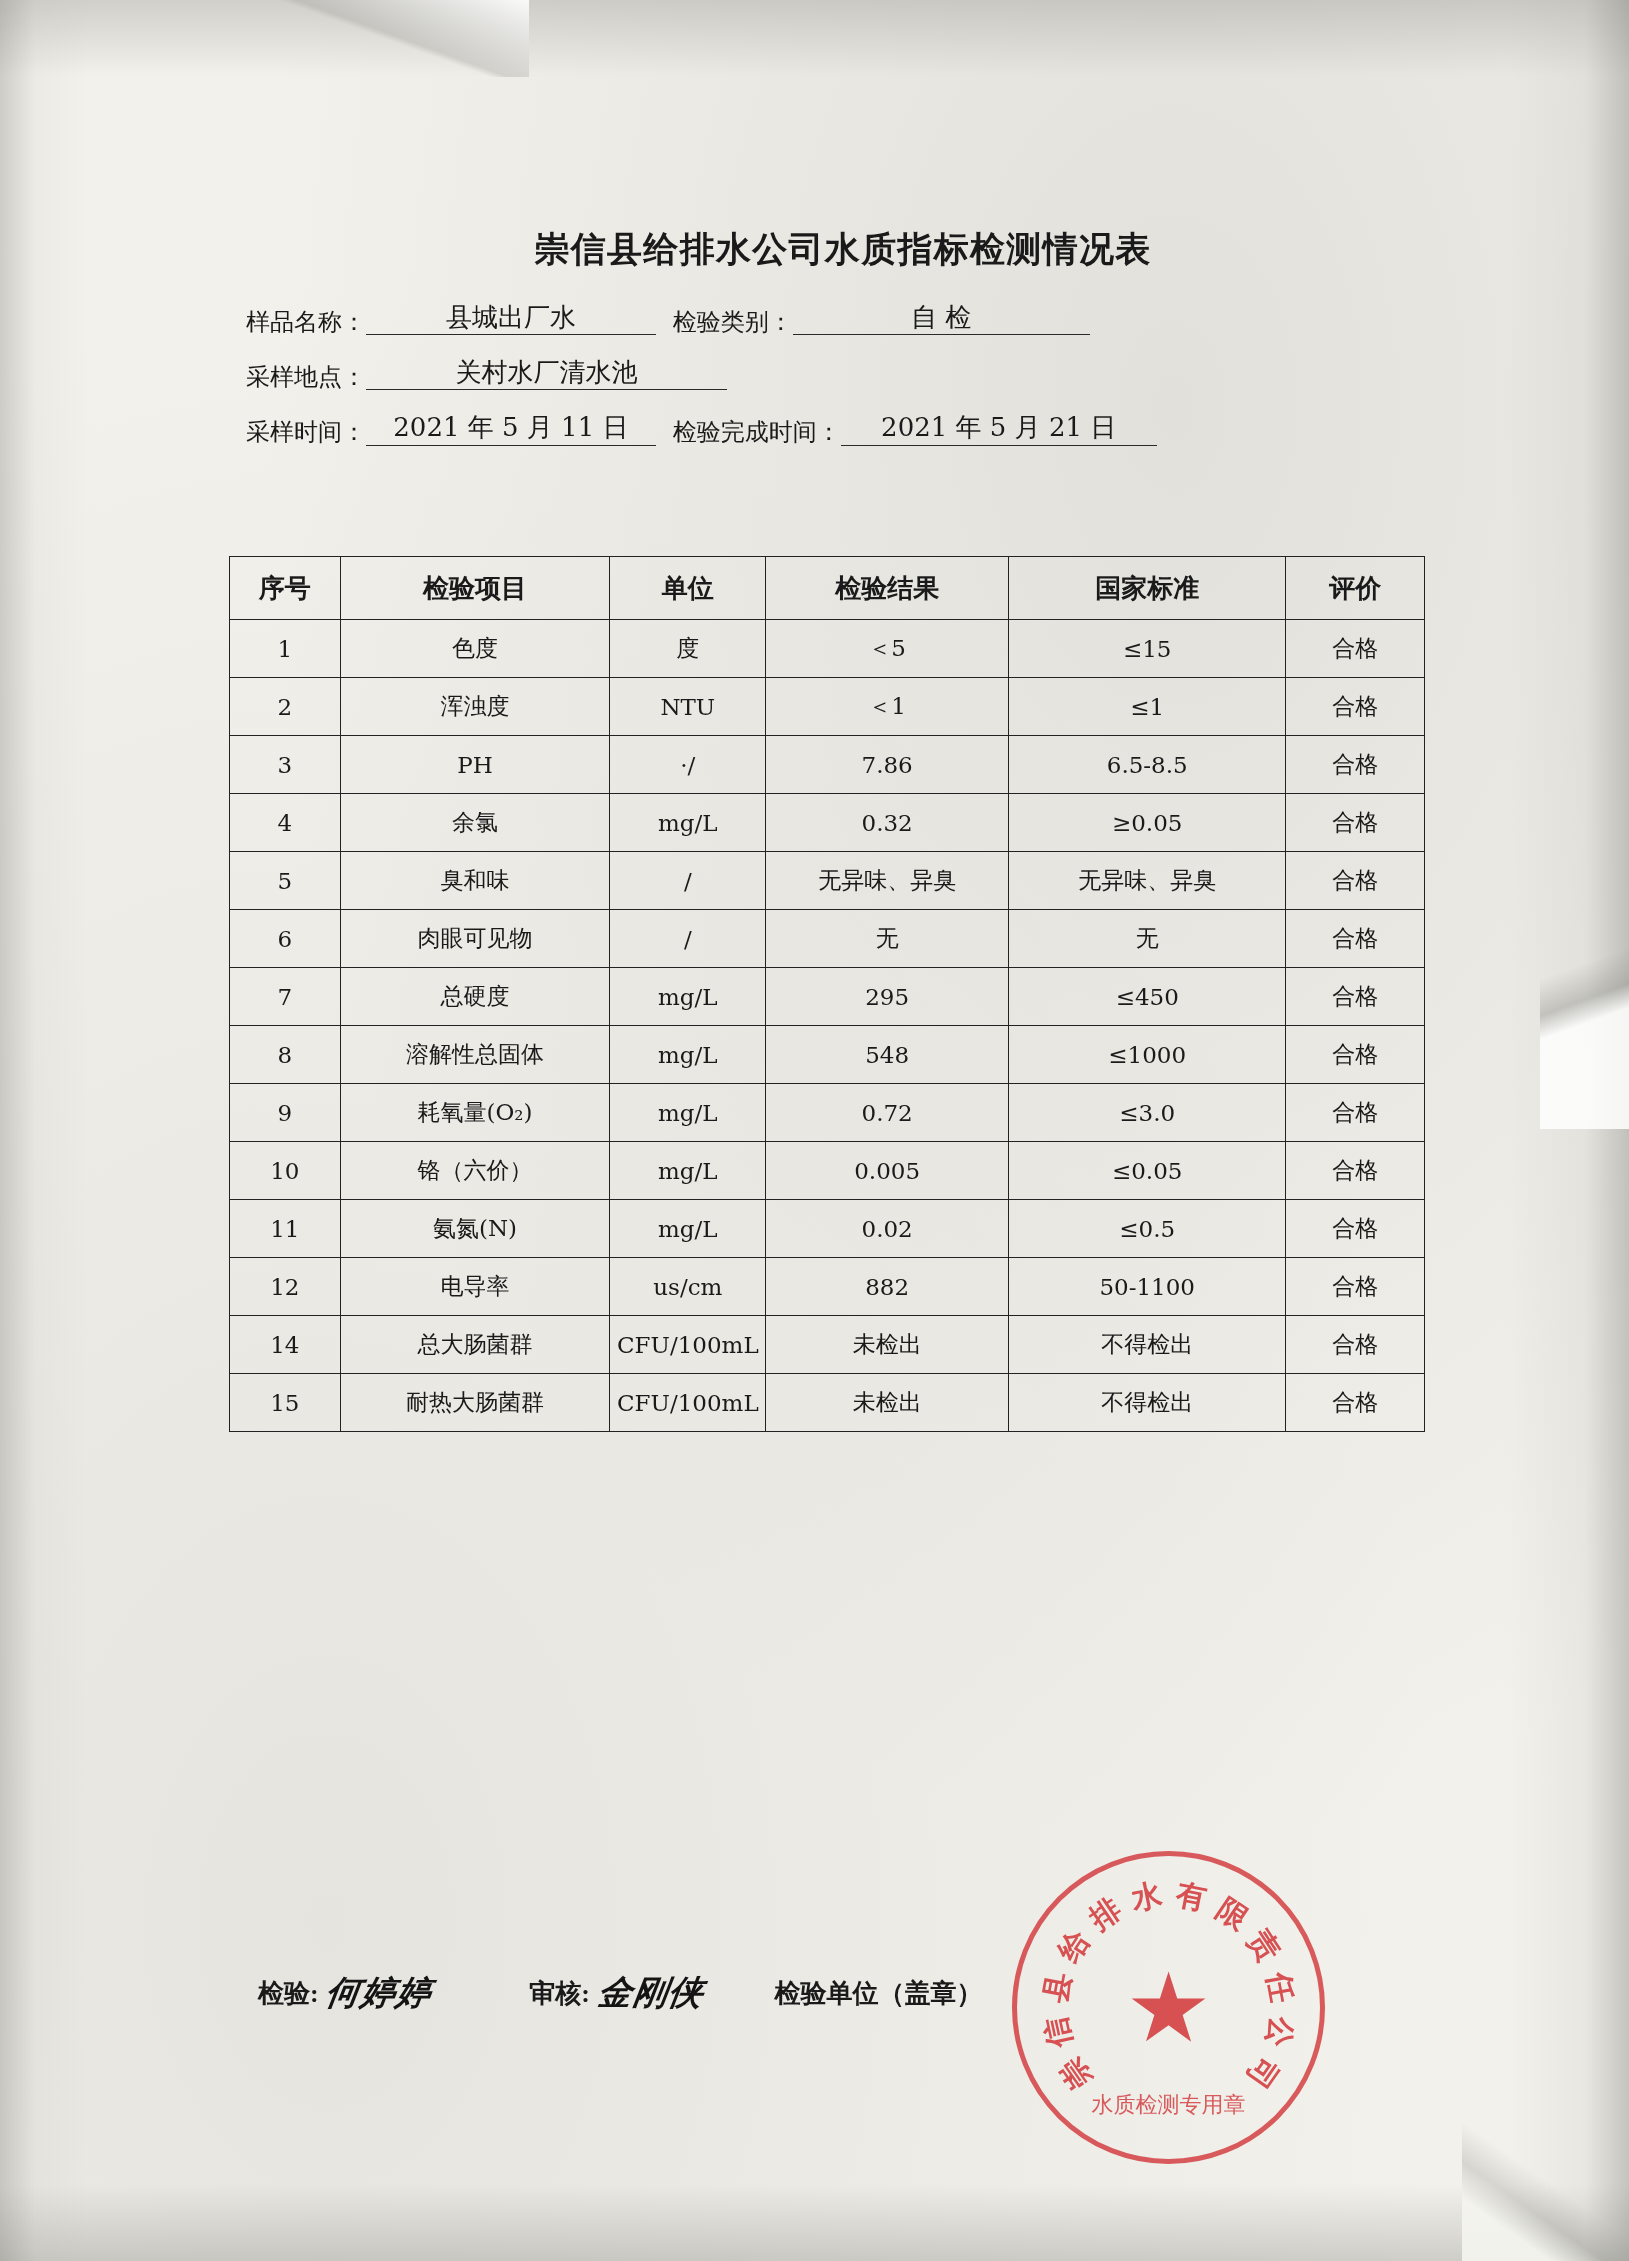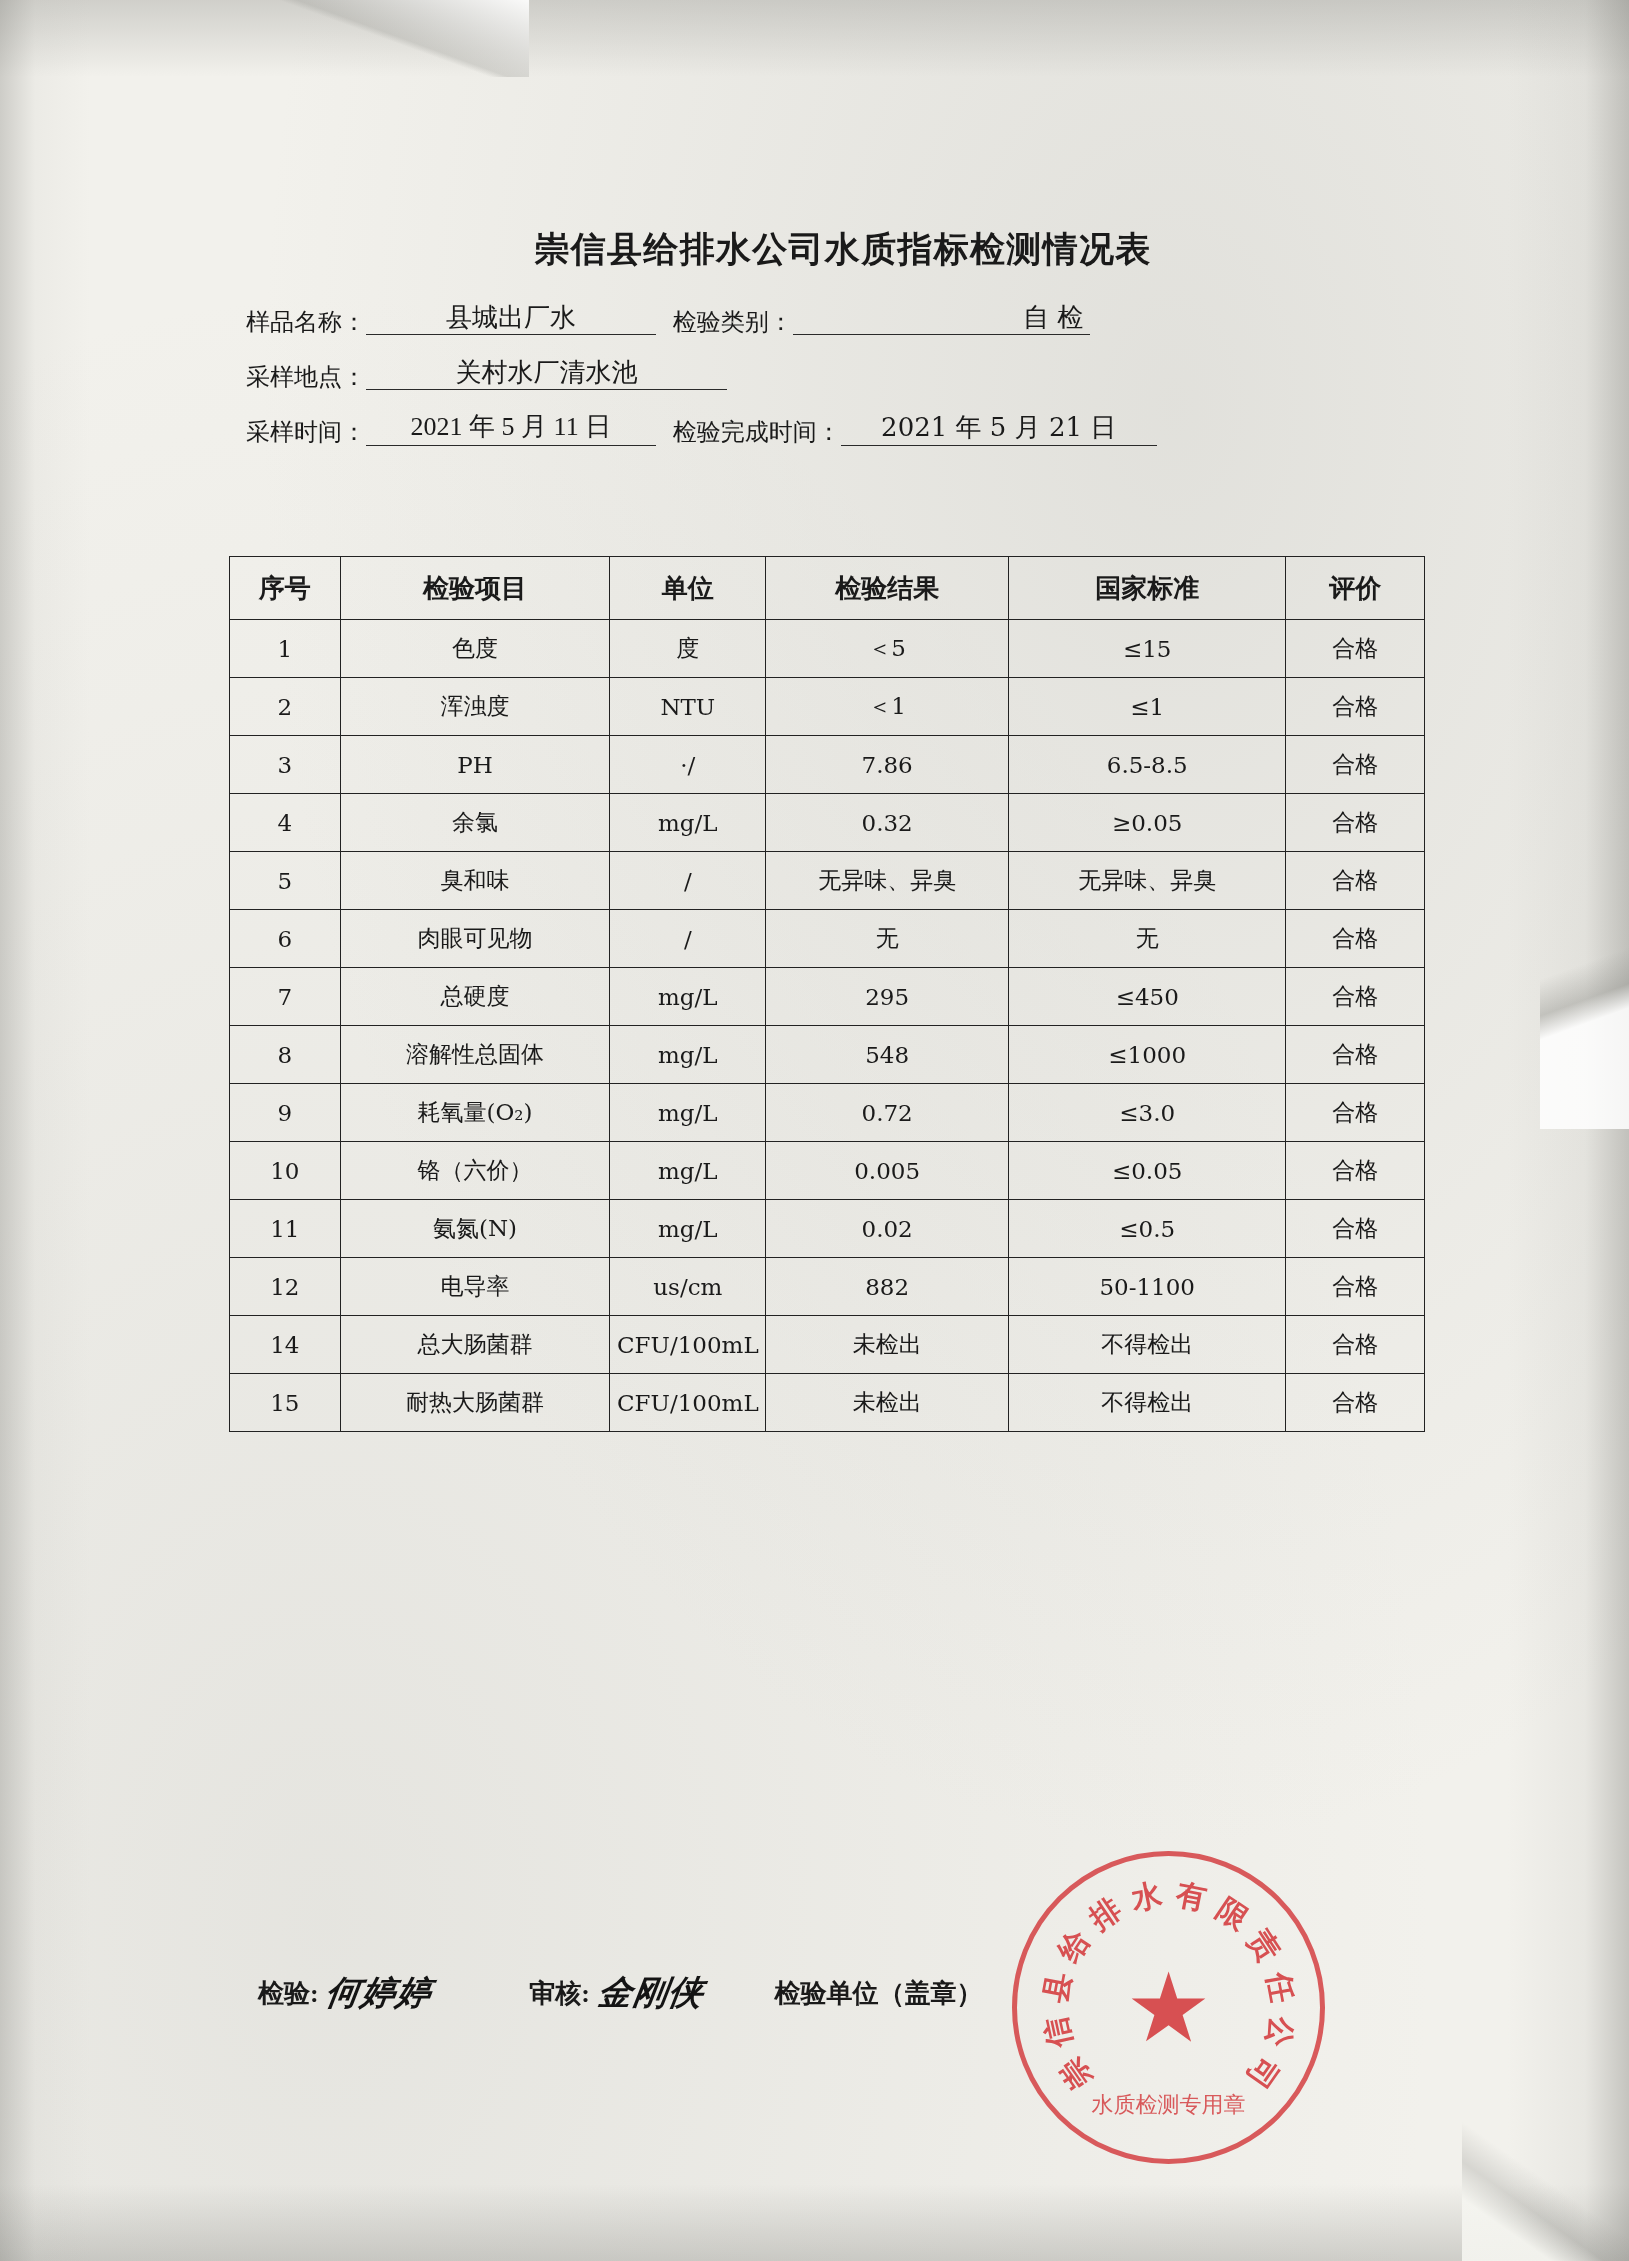--- a/index.html
+++ b/index.html
@@ -197,31 +197,31 @@
   <div class="fold fold-bottomright"></div>
 
   <div class="title">崇信县给排水公司水质指标检测情况表</div>
 
   <div class="meta" style="top:303px;">
 
     <div class="meta-row">
       <span class="meta-label">样品名称：</span>
       <span class="fill hand" style="width:277px;">县城出厂水</span>
       <span class="meta-label" style="margin-left:17px;">检验类别：</span>
-      <span class="fill hand" style="width:284px;text-align:right;">自 检</span>
+      <span class="fill hand" style="width:284px;">自 检</span>
     </div>
 
     <div class="meta-row">
       <span class="meta-label">采样地点：</span>
       <span class="fill hand" style="width:348px;">关村水厂清水池</span>
     </div>
 
     <div class="meta-row">
       <span class="meta-label">采样时间：</span>
-      <span class="fill hand" style="width:277px;font-family:Liberation Serif, serif;">2021 年 5 月 11 日</span>
+      <span class="fill hand" style="width:277px;">2021 年 5 月 11 日</span>
       <span class="meta-label" style="margin-left:17px;">检验完成时间：</span>
       <span class="fill hand" style="width:303px;">2021 年 5 月 21 日</span>
     </div>
 
   </div>
 
   <table class="report">
     <colgroup>
       <col class="c0">
         <col class="c1">

